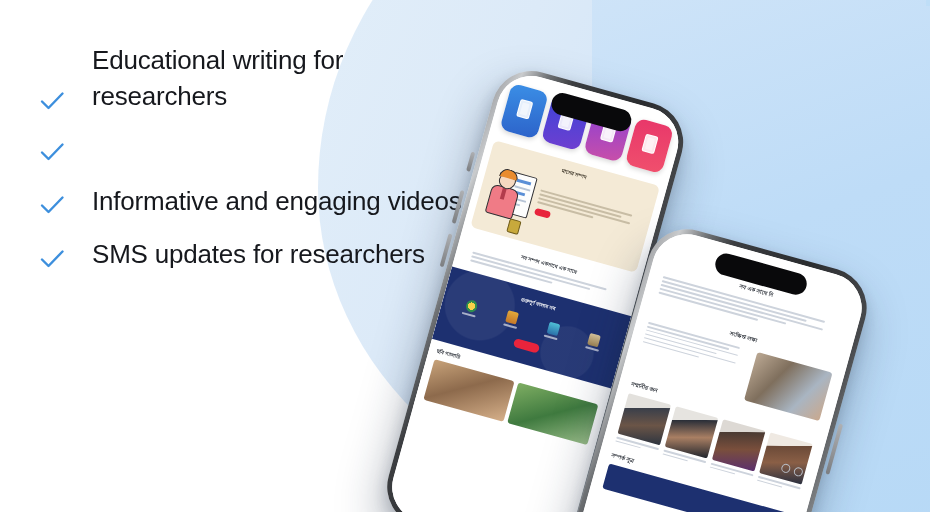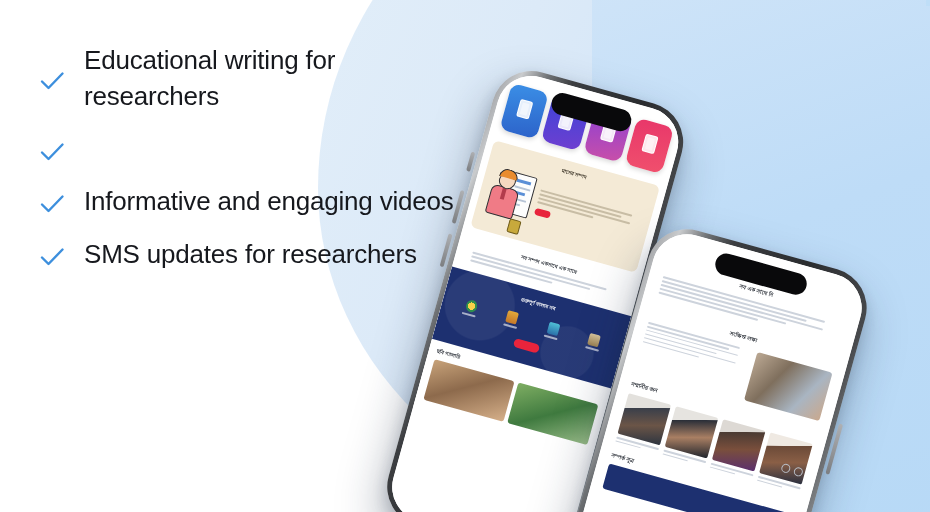--- a/index.html
+++ b/index.html
@@ -33,21 +33,21 @@
   .corner-notch:after{
     content:"";position:absolute;right:0;top:0;width:26px;height:26px;
     background:#bfdef7;border-top-right-radius:26px;
   }
 
   
   .feature-list{
     position:absolute;left:38px;top:42px;width:430px;
     display:flex;flex-direction:column;gap:17px;
   }
-  .feature-item{display:flex;align-items:center;gap:18px;}
+  .feature-item{display:flex;align-items:flex-end;gap:26px;}
   .check-icon{flex:0 0 auto;width:28px;height:28px;margin-top:6px;}
   .check-icon svg{display:block;width:28px;height:28px;}
   .feature-text{
     font-size:26px;line-height:1.4;color:#16181d;
     letter-spacing:-0.2px;font-weight:400;
   }
 
   
   .phones{position:absolute;left:0;top:0;width:930px;height:512px;pointer-events:none;}
   .phone{position:absolute;pointer-events:auto;}

